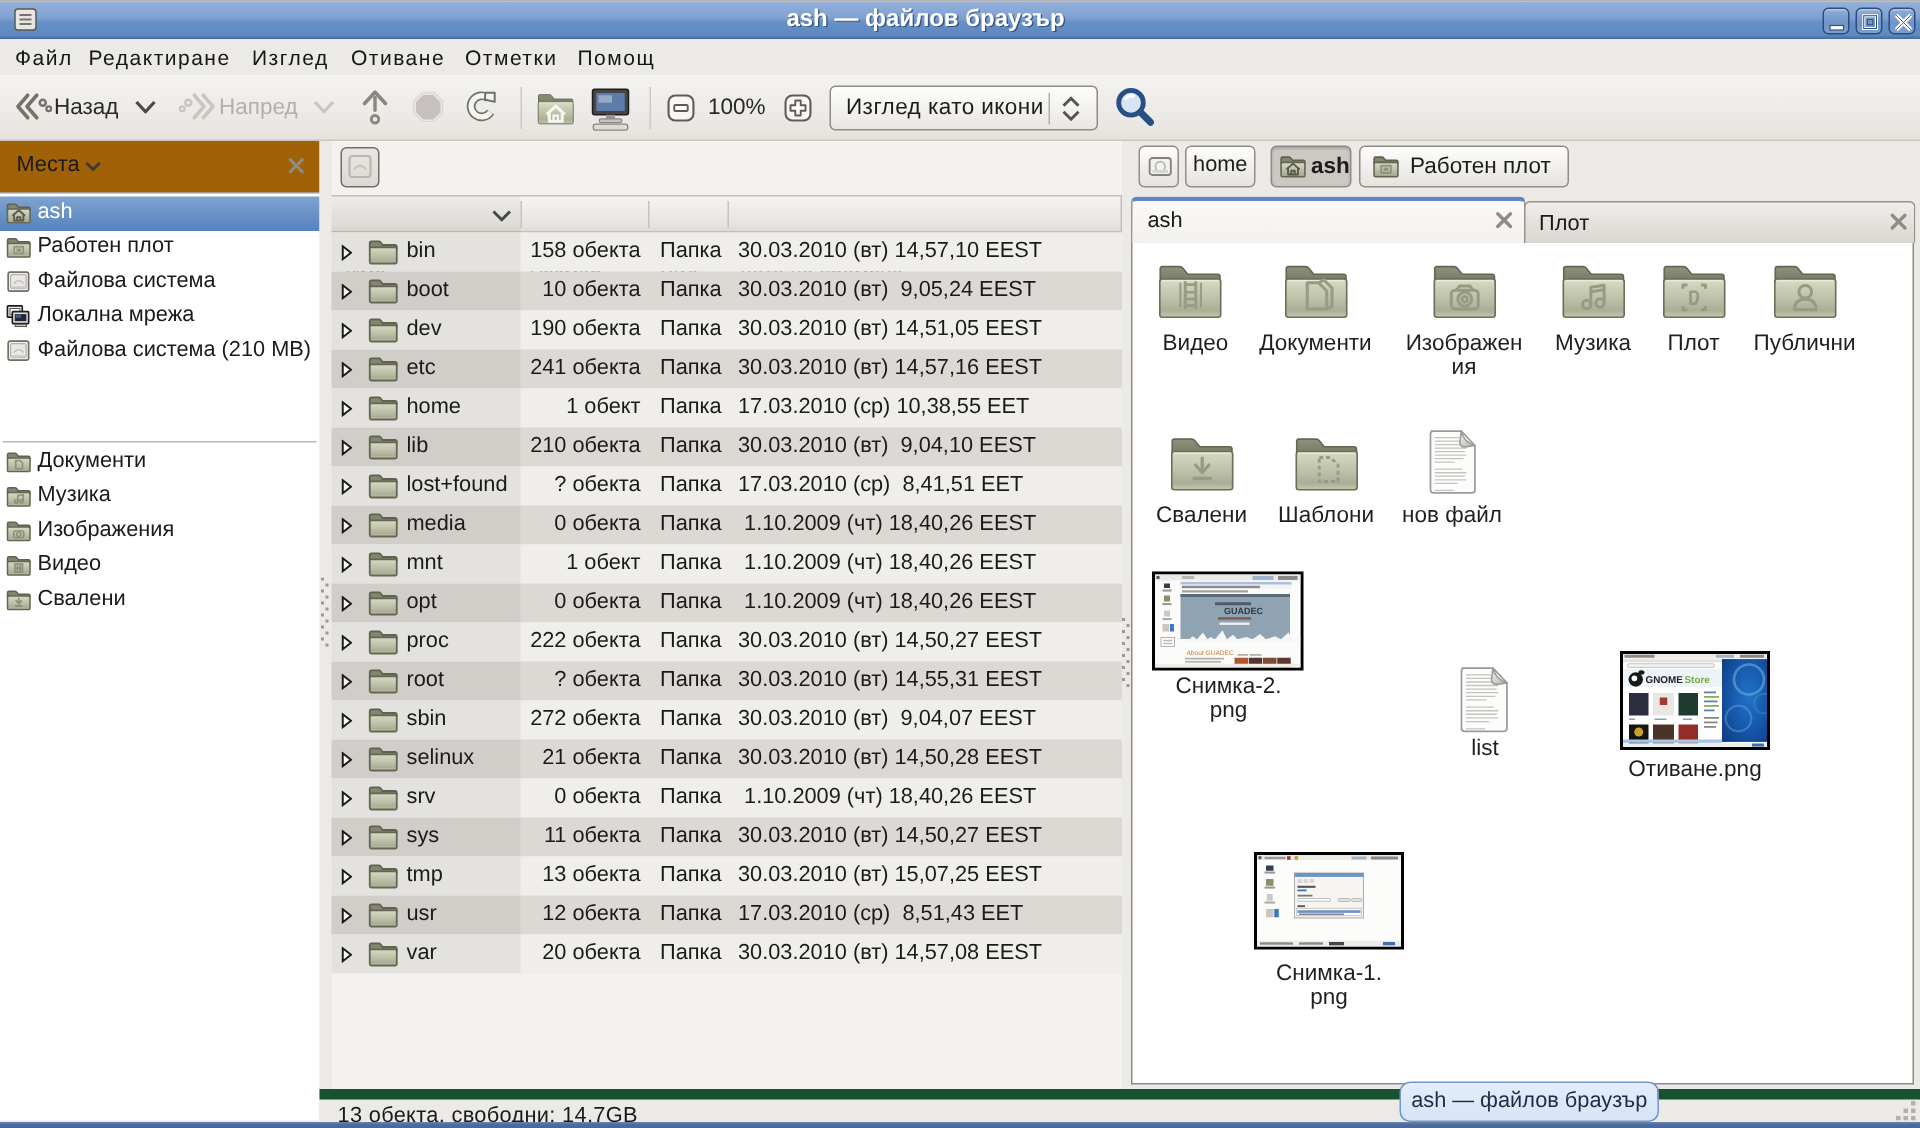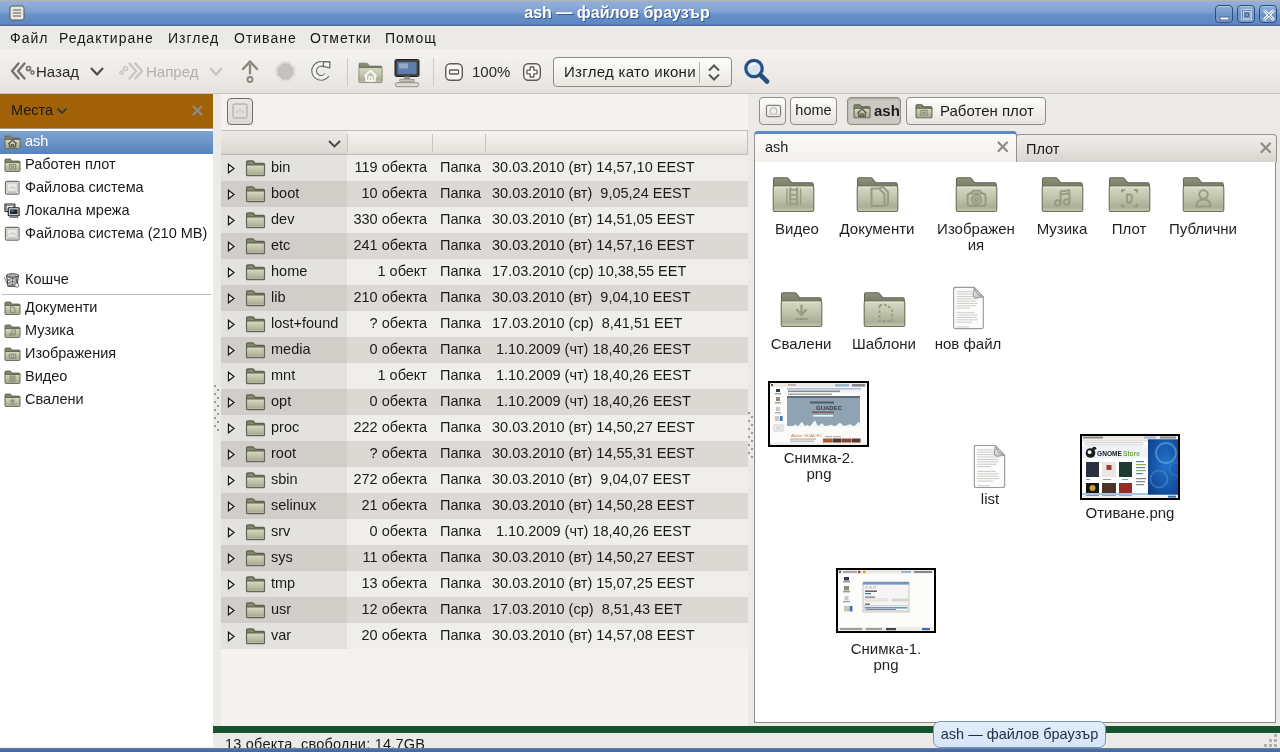--- a/index.html
+++ b/index.html
@@ -407,40 +407,20 @@
   </div>
   <div class="srow" style="top:94px">
     <svg class="sicon" viewBox="0 0 18 17">
         <rect x="1.5" y="1.5" width="14.5" height="13.5" rx="1.5" fill="#f4f4f2" stroke="#716e68" stroke-width="1.2"></rect>
         <rect x="3.2" y="3.2" width="11" height="10" rx="1" fill="#e9e8e5" stroke="#b4b1ab" stroke-width="0.9"></rect>
         <path d="M5.5,9.5 q3.5,-4 7,0" fill="none" stroke="#c0bdb7" stroke-width="1"></path>
         <rect x="3.5" y="11.5" width="10.5" height="1.8" fill="#cecbc6"></rect>
       </svg>
     <span class="lbl">Файлова система (210 MB)</span>
   </div>
-  <div class="srow" style="top:140px">
-    <svg class="sicon" viewBox="0 0 18 17">
-        <path d="M2.8,3.8 L15.2,3.8 L13.8,15.2 L4.2,15.2 Z" fill="#eeeeec" stroke="#2e2e2c" stroke-width="1.1"></path>
-        <g stroke="#5a5a57" stroke-width="0.8">
-          <line x1="3.6" y1="5.2" x2="14" y2="8.4"></line>
-          <line x1="14.4" y1="5.2" x2="4" y2="8.4"></line>
-          <line x1="4" y1="8.6" x2="13.6" y2="11.8"></line>
-          <line x1="14" y1="8.6" x2="4.4" y2="11.8"></line>
-          <line x1="4.4" y1="12" x2="13.2" y2="15"></line>
-          <line x1="13.6" y1="12" x2="4.8" y2="15"></line>
-          <line x1="5,2" y1="5.2" x2="4.4" y2="15"></line>
-          <line x1="9" y1="5" x2="9" y2="15.2"></line>
-          <line x1="13" y1="5.2" x2="13.6" y2="15"></line>
-        </g>
-        <ellipse cx="9" cy="3.6" rx="6.3" ry="1.7" fill="#f7f7f5" stroke="#2e2e2c" stroke-width="1"></ellipse>
-        <ellipse cx="9" cy="3.6" rx="4" ry="0.9" fill="#d6d6d3" stroke="#6a6a66" stroke-width="0.6"></ellipse>
-        <circle cx="13.5" cy="14" r="2.2" fill="#efefec" stroke="#55524d" stroke-width="0.8"></circle>
-      </svg>
-    <span class="lbl">Кошче</span>
-  </div>
   <div style="position:absolute;left:2px;top:165px;width:209px;height:1px;background:#bab7b2"></div>
   <div class="srow" style="top:168px">
     <svg class="sicon" viewBox="0 0 17 15">
         <use href="#sfolder"></use>
         <path d="M6.5,6.5 h3 l1.5,1.5 v4 h-4.5 z" fill="none" stroke="#8e917b" stroke-width="1.1"></path>
       </svg>
     <span class="lbl">Документи</span>
   </div>
   <div class="srow" style="top:191px">
     <svg class="sicon" viewBox="0 0 17 15">
@@ -541,21 +521,21 @@
 </div>
 <div id="tree-rows">
 <div class="trow even">
   <svg class="texp" width="8" height="11">
         <path d="M1.5,1.2 L7,5.5 L1.5,9.8 Z" fill="#fbfbfa" stroke="#1a1a1a" stroke-width="1.3"></path>
       </svg>
   <svg class="tfold" width="21" height="18" viewBox="0 0 17 15">
         <use href="#sfolder"></use>
       </svg>
   <span class="nm">bin</span>
-      <span class="sz">119 обекта</span>
+      <span class="sz">158 обекта</span>
       <span class="vd">Папка</span>
       <span class="dt">30.03.2010 (вт) 14,57,10 EEST</span>
 </div>
 <div class="trow odd">
   <svg class="texp" width="8" height="11">
         <path d="M1.5,1.2 L7,5.5 L1.5,9.8 Z" fill="#fbfbfa" stroke="#1a1a1a" stroke-width="1.3"></path>
       </svg>
   <svg class="tfold" width="21" height="18" viewBox="0 0 17 15">
         <use href="#sfolder"></use>
       </svg>
@@ -565,21 +545,21 @@
       <span class="dt">30.03.2010 (вт)&nbsp;&nbsp;9,05,24 EEST</span>
 </div>
 <div class="trow even">
   <svg class="texp" width="8" height="11">
         <path d="M1.5,1.2 L7,5.5 L1.5,9.8 Z" fill="#fbfbfa" stroke="#1a1a1a" stroke-width="1.3"></path>
       </svg>
   <svg class="tfold" width="21" height="18" viewBox="0 0 17 15">
         <use href="#sfolder"></use>
       </svg>
   <span class="nm">dev</span>
-      <span class="sz">330 обекта</span>
+      <span class="sz">190 обекта</span>
       <span class="vd">Папка</span>
       <span class="dt">30.03.2010 (вт) 14,51,05 EEST</span>
 </div>
 <div class="trow odd">
   <svg class="texp" width="8" height="11">
         <path d="M1.5,1.2 L7,5.5 L1.5,9.8 Z" fill="#fbfbfa" stroke="#1a1a1a" stroke-width="1.3"></path>
       </svg>
   <svg class="tfold" width="21" height="18" viewBox="0 0 17 15">
         <use href="#sfolder"></use>
       </svg>

